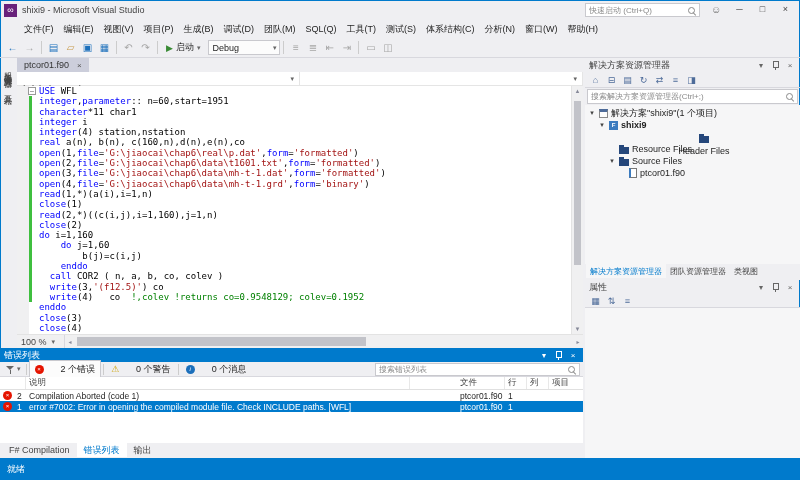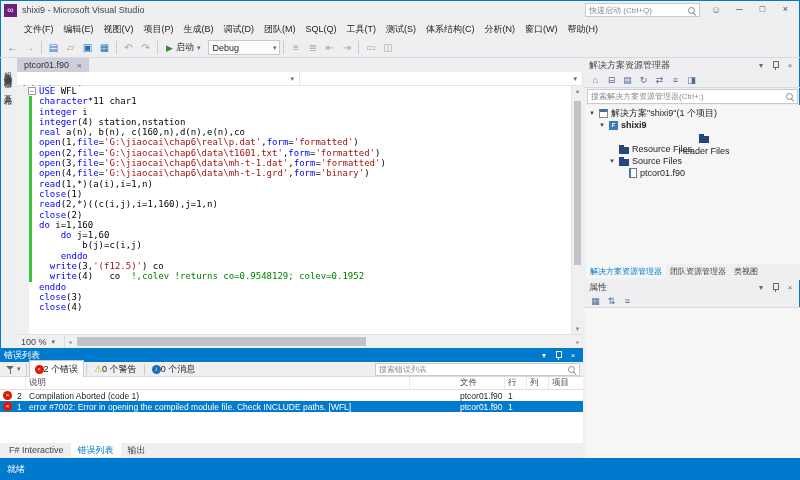--- a/index.html
+++ b/index.html
@@ -98,21 +98,21 @@
   
   .error-panel{position:absolute;left:0;top:348px;width:583px;height:95px;background:#fff;display:flex;flex-direction:column;}
   .ep-header{height:14px;background:#007acc;color:#fff;display:flex;align-items:center;gap:4px;padding:0 4px;}
   .ep-header .ph-ico{color:#fff;}
   .ep-toolbar{height:15px;background:#efeff2;display:flex;align-items:center;gap:2px;padding:0 3px;border-bottom:1px solid #d8d8de;}
   .funnel-btn{display:flex;align-items:center;gap:2px;padding:0 3px;height:13px;}
   .funnel{position:relative;width:9px;height:9px;display:inline-block;}
   .funnel::before{content:"";position:absolute;left:0;top:1px;border-left:4px solid transparent;border-right:4px solid transparent;border-top:4px solid #666;}
   .funnel::after{content:"";position:absolute;left:4px;top:5px;width:1px;height:4px;background:#666;}
   .ep-sep{width:1px;height:11px;background:#ccc;}
-  .filter-btn{display:flex;align-items:center;gap:0;padding:0 5px;height:19px;color:#1e1e1e;justify-content:flex-end;}
+  .filter-btn{display:flex;align-items:center;gap:17px;padding:0 5px;height:19px;color:#1e1e1e;justify-content:flex-end;}
   .filter-btn.pressed{background:#fcfcfc;border:1px solid #c9c9ce;}
   .err-dot{width:9px;height:9px;border-radius:50%;background:#e51400;color:#fff;font-size:6px;line-height:9px;text-align:center;flex-shrink:0;}
   .warn-ico{color:#cba100;font-size:9px;}
   .info-dot{width:9px;height:9px;border-radius:50%;background:#1b6fbb;color:#fff;font-size:6px;line-height:9px;text-align:center;font-style:italic;flex-shrink:0;}
   .ep-search{margin-left:auto;width:205px;height:13px;background:#fff;border:1px solid #c9c9ce;display:flex;align-items:center;gap:3px;padding:0 3px;color:#8a8a8a;font-size:8px;}
   .ep-search .ph-text{flex:1;}
   .ep-cols{height:13px;display:flex;align-items:center;background:#fff;border-bottom:1px solid #e0e0e0;color:#444;font-size:8.5px;}
   .epc{height:100%;display:flex;align-items:center;padding:0 3px;border-right:1px solid #e8e8e8;}
   .ci{width:26px;}.h0{flex:1;}.h1{width:48px;margin-left:47px;}.h2{width:22px;}.h3{width:22px;}.h4{width:34px;border-right:none;}
   .ep-rows{flex:1;background:#fff;overflow:hidden;}
@@ -222,36 +222,38 @@
       </div>
       <div class="scope-combo">
         <span class="member-ico">◆</span>
         <span></span>
         <span class="combo-arrow">▾</span>
       </div>
     </div>
     <div class="code-area">
       <div class="code-lines" id="codeLines">
           <div class="cl"><span class="chg"></span><span class="collapse-box">–</span><span class="tk">USE</span><span class="tp"> WFL</span></div>
+          <div class="cl"><span class="chg on"></span><span class="tk">integer</span><span class="tp">,</span><span class="tk">parameter</span><span class="tp">:: n=60,start=1951</span></div>
           <div class="cl"><span class="chg on"></span><span class="tk">character</span><span class="tp">*11 char1</span></div>
           <div class="cl"><span class="chg on"></span><span class="tk">integer</span><span class="tp"> i</span></div>
           <div class="cl"><span class="chg on"></span><span class="tk">integer</span><span class="tp">(4) station,nstation</span></div>
           <div class="cl"><span class="chg on"></span><span class="tk">real</span><span class="tp"> a(n), b(n), c(160,n),d(n),e(n),co</span></div>
           <div class="cl"><span class="chg on"></span><span class="tk">open</span><span class="tp">(1,</span><span class="tk">file</span><span class="tp">=</span><span class="ts">'G:\jiaocai\chap6\real\p.dat'</span><span class="tp">,</span><span class="tk">form</span><span class="tp">=</span><span class="ts">'formatted'</span><span class="tp">)</span></div>
           <div class="cl"><span class="chg on"></span><span class="tk">open</span><span class="tp">(2,</span><span class="tk">file</span><span class="tp">=</span><span class="ts">'G:\jiaocai\chap6\data\t1601.txt'</span><span class="tp">,</span><span class="tk">form</span><span class="tp">=</span><span class="ts">'formatted'</span><span class="tp">)</span></div>
           <div class="cl"><span class="chg on"></span><span class="tk">open</span><span class="tp">(3,</span><span class="tk">file</span><span class="tp">=</span><span class="ts">'G:\jiaocai\chap6\data\mh-t-1.dat'</span><span class="tp">,</span><span class="tk">form</span><span class="tp">=</span><span class="ts">'formatted'</span><span class="tp">)</span></div>
           <div class="cl"><span class="chg on"></span><span class="tk">open</span><span class="tp">(4,</span><span class="tk">file</span><span class="tp">=</span><span class="ts">'G:\jiaocai\chap6\data\mh-t-1.grd'</span><span class="tp">,</span><span class="tk">form</span><span class="tp">=</span><span class="ts">'binary'</span><span class="tp">)</span></div>
           <div class="cl"><span class="chg on"></span><span class="tk">read</span><span class="tp">(1,*)(a(i),i=1,n)</span></div>
           <div class="cl"><span class="chg on"></span><span class="tk">close</span><span class="tp">(1)</span></div>
           <div class="cl"><span class="chg on"></span><span class="tk">read</span><span class="tp">(2,*)((c(i,j),i=1,160),j=1,n)</span></div>
           <div class="cl"><span class="chg on"></span><span class="tk">close</span><span class="tp">(2)</span></div>
           <div class="cl"><span class="chg on"></span><span class="tk">do</span><span class="tp"> i=1,160</span></div>
           <div class="cl"><span class="chg on"></span><span class="tp">    </span><span class="tk">do</span><span class="tp"> j=1,60</span></div>
           <div class="cl"><span class="chg on"></span><span class="tp">        b(j)=c(i,j)</span></div>
           <div class="cl"><span class="chg on"></span><span class="tp">    </span><span class="tk">enddo</span></div>
+          <div class="cl"><span class="chg on"></span><span class="tp">  </span><span class="tk">call</span><span class="tp"> COR2 ( n, a, b, co, colev )</span></div>
           <div class="cl"><span class="chg on"></span><span class="tp">  </span><span class="tk">write</span><span class="tp">(3,</span><span class="ts">'(f12.5)'</span><span class="tp">) co</span></div>
           <div class="cl"><span class="chg on"></span><span class="tp">  </span><span class="tk">write</span><span class="tp">(4)   co  </span><span class="tc">!,colev !returns co=0.9548129; colev=0.1952</span></div>
           <div class="cl"><span class="chg"></span><span class="tk">enddo</span></div>
           <div class="cl"><span class="chg"></span><span class="tk">close</span><span class="tp">(3)</span></div>
           <div class="cl"><span class="chg"></span><span class="tk">close</span><span class="tp">(4)</span></div>
         </div>
       <div class="vscroll">
         <div class="vs-arrow">▲</div>
         <div class="vs-track">
           <div class="vs-thumb"></div>
@@ -407,21 +409,21 @@
           <span class="rc rc2">error #7002: Error in opening the compiled module file.  Check INCLUDE paths.   [WFL]</span>
           <span class="rc rc3">ptcor01.f90</span>
           <span class="rc rc4">1</span>
           <span class="rc rc5"></span>
           <span class="rc rc6"></span>
         </div>
       </div>
   </div>
 
   <div class="bottom-tabs" id="bottomTabs">
-      <div class="btab">F# Interactive</div>
+      <div class="btab">F# Compilation</div>
       <div class="btab active">错误列表</div>
       <div class="btab">输出</div>
     </div>
 
   <div class="statusbar">
     <span>就绪</span>
   </div>
 
 </div>
 

